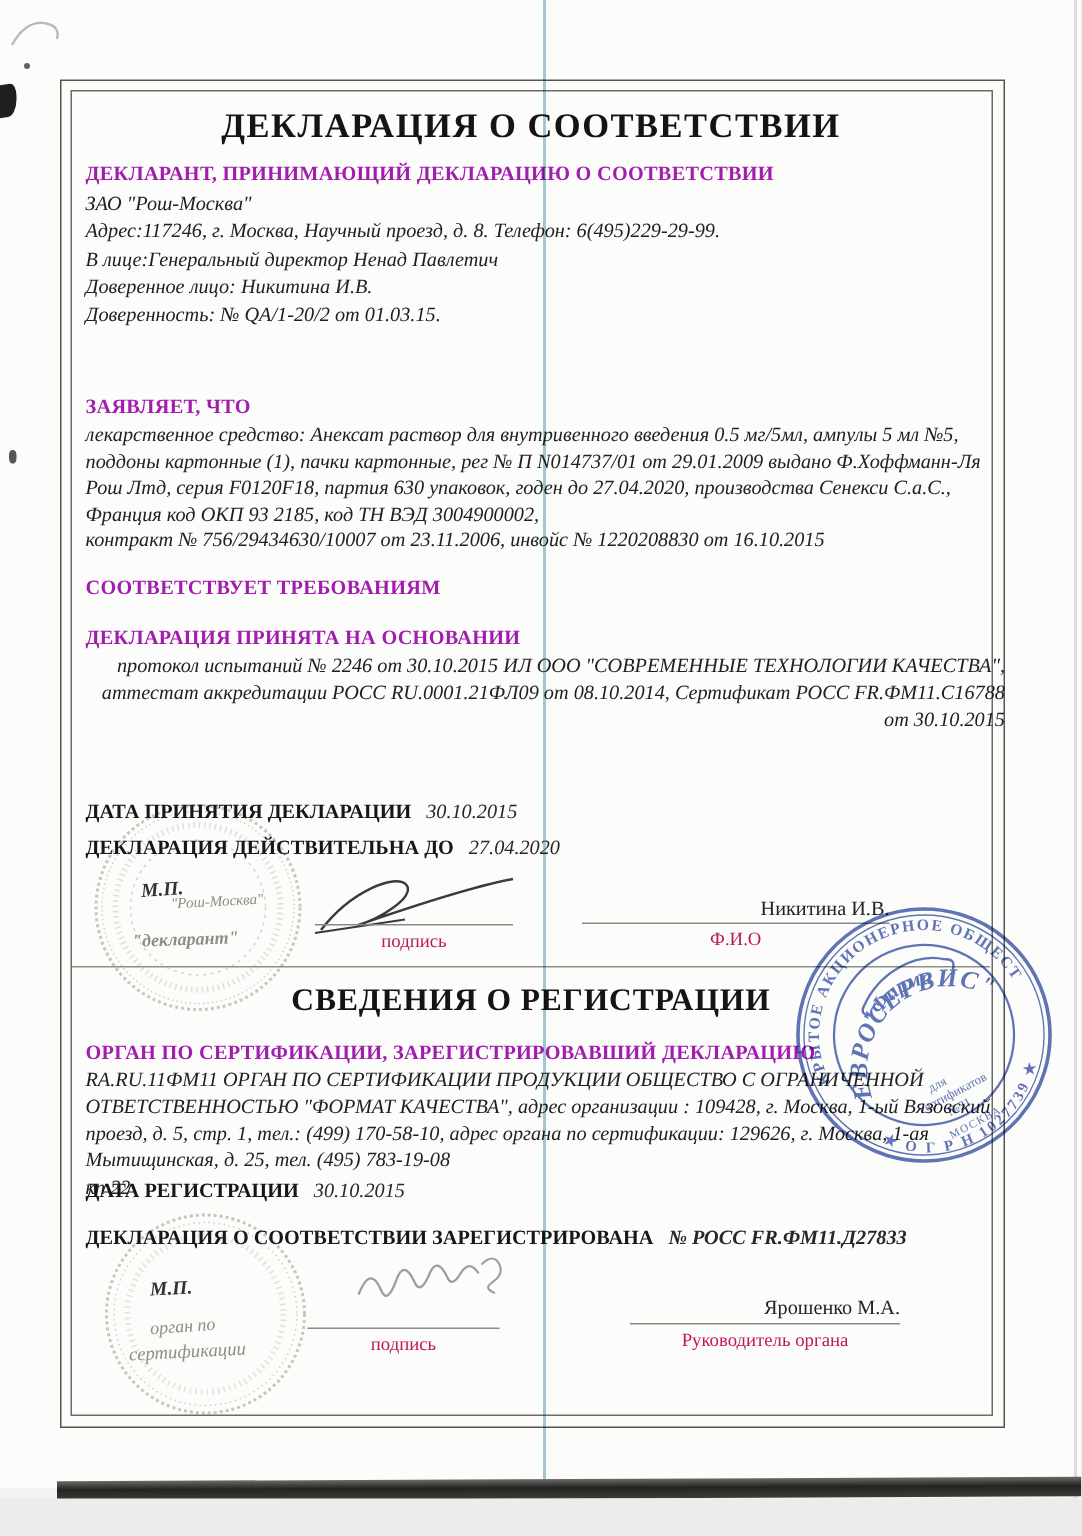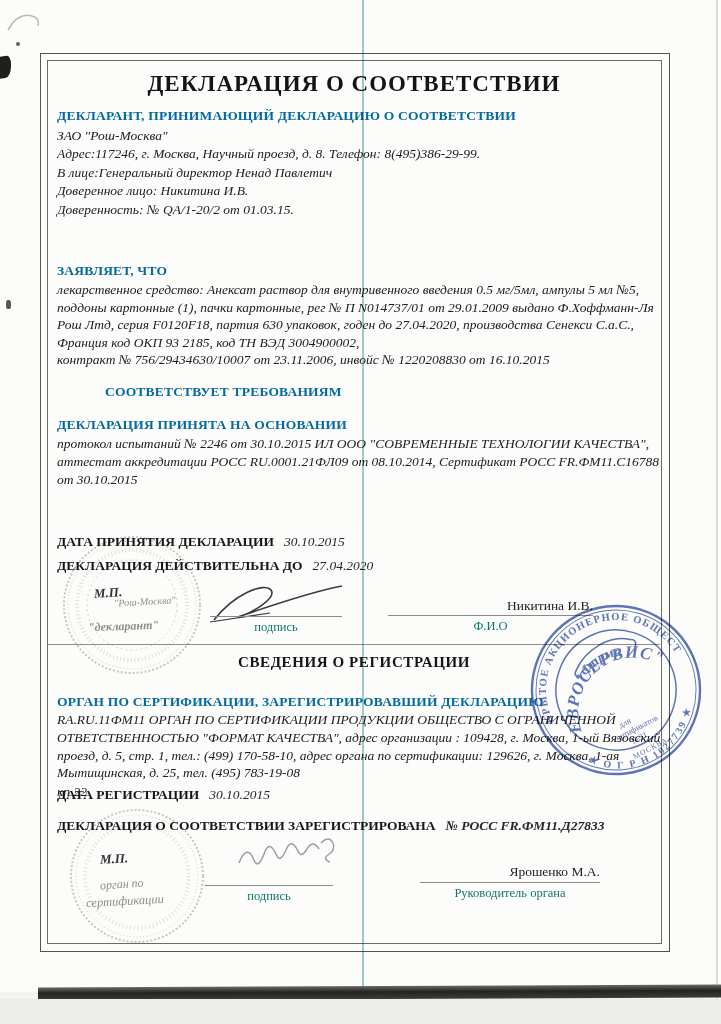--- a/index.html
+++ b/index.html
@@ -4,30 +4,30 @@
 <style>
   html,body{margin:0;padding:0;background:#e9e9e7;}
   .scan{position:relative;width:721px;height:1024px;background:#f3f3f1;overflow:hidden;
         font-family:"Liberation Serif","DejaVu Serif",serif;color:#1c1c1e;}
   .paper{position:absolute;left:0;top:0;width:721px;height:992px;background:#fcfcfa;}
   .abs{position:absolute;}
   .frame-outer{left:40px;top:53px;width:628px;height:897px;border:1px solid #55544f;}
   .frame-inner{left:47px;top:60px;width:613px;height:882px;border:1px solid #6b6a64;}
   .title{left:47px;top:71px;width:614px;text-align:center;font-size:23px;font-weight:bold;
          letter-spacing:1px;color:#141416;}
-  .h{font-size:13.5px;font-weight:bold;letter-spacing:.2px;color:#0369a1;}
+  .h{font-size:13.5px;font-weight:bold;letter-spacing:.2px;color:#a21caf;}
   .it{font-style:italic;font-size:13.5px;color:#202024;line-height:18.4px;}
   .blk span{display:block;}
   .kv .lab{font-size:13.5px;font-weight:bold;color:#17171a;}
   .kv .val{font-style:italic;font-size:13.5px;color:#26262c;margin-left:6px;}
   .sigline{border-bottom:1px solid #8a8a84;}
-  .small-label{font-size:12.5px;color:#0f766e;text-align:center;}
+  .small-label{font-size:12.5px;color:#be185d;text-align:center;}
   .name-line{font-size:13.5px;color:#222228;text-align:right;}
   .divider{left:48px;top:644px;width:612px;border-top:1px solid #8f8e88;}
-  .reg-title{left:47px;top:654px;width:614px;text-align:center;font-size:15px;font-weight:bold;
+  .reg-title{left:47px;top:654px;width:614px;text-align:center;font-size:21px;font-weight:bold;
              letter-spacing:.6px;color:#141416;}
   .faint{color:#8f8d85;font-style:italic;}
   .mp{font-size:13px;font-weight:bold;font-style:italic;color:#31313a;}
   .stamp-svg{mix-blend-mode:multiply;}
   .fold{left:362px;top:0;width:2px;height:1024px;background:rgba(90,160,175,.55);
         mix-blend-mode:multiply;}
   .edge-band{left:38px;top:986px;width:683px;height:13px;
              background:linear-gradient(#6a6a66,#232321 45%,#3c3c38);transform:rotate(-.25deg);}
   .below-band{left:0;top:999px;width:721px;height:25px;background:#ececea;}
   .right-edge{left:716px;top:0;width:2px;height:1024px;background:#dcdcd8;}
@@ -41,36 +41,36 @@
   <div class="abs paper"></div>
 
   <div class="abs frame-outer"></div>
   <div class="abs frame-inner"></div>
 
   <div class="abs title">ДЕКЛАРАЦИЯ О СООТВЕТСТВИИ</div>
 
   <div class="abs h" style="left:57px;top:108px;">ДЕКЛАРАНТ, ПРИНИМАЮЩИЙ ДЕКЛАРАЦИЮ О СООТВЕТСТВИИ</div>
   <div class="abs it blk" style="left:57px;top:127px;width:612px;">
     <span>ЗАО "Рош-Москва"</span>
-    <span>Адрес:117246, г. Москва, Научный проезд, д. 8. Телефон: 8(495)386-29-99.</span>
+    <span>Адрес:117246, г. Москва, Научный проезд, д. 8. Телефон: 6(495)229-29-99.</span>
     <span>В лице:Генеральный директор Ненад Павлетич</span>
     <span>Доверенное лицо: Никитина И.В.</span>
     <span>Доверенность: № QA/1-20/2 от 01.03.15.</span>
   </div>
 
   <div class="abs h" style="left:57px;top:263px;">ЗАЯВЛЯЕТ, ЧТО</div>
   <div class="abs it blk" style="left:57px;top:281px;width:615px;line-height:17.6px;">
     <span>лекарственное средство: Анексат раствор для внутривенного введения 0.5 мг/5мл, ампулы 5 мл №5, поддоны картонные (1), пачки картонные, рег № П N014737/01 от 29.01.2009 выдано Ф.Хоффманн-Ля Рош Лтд, серия F0120F18, партия 630 упаковок, годен до 27.04.2020, производства Сенекси С.а.С., Франция код ОКП 93 2185, код ТН ВЭД 3004900002,</span>
     <span>контракт № 756/29434630/10007 от 23.11.2006, инвойс № 1220208830 от 16.10.2015</span>
   </div>
 
-  <div class="abs h" style="left:57px;top:384px;margin-left:48px;">СООТВЕТСТВУЕТ ТРЕБОВАНИЯМ</div>
+  <div class="abs h" style="left:57px;top:384px;">СООТВЕТСТВУЕТ ТРЕБОВАНИЯМ</div>
 
   <div class="abs h" style="left:57px;top:417px;">ДЕКЛАРАЦИЯ ПРИНЯТА НА ОСНОВАНИИ</div>
-  <div class="abs it" style="left:57px;top:435px;width:613px;line-height:18px;">протокол испытаний № 2246 от 30.10.2015 ИЛ ООО "СОВРЕМЕННЫЕ ТЕХНОЛОГИИ КАЧЕСТВА", аттестат аккредитации РОСС RU.0001.21ФЛ09 от 08.10.2014, Сертификат РОСС FR.ФМ11.С16788 от 30.10.2015</div>
+  <div class="abs it" style="left:57px;top:435px;width:613px;line-height:18px;text-align:right;">протокол испытаний № 2246 от 30.10.2015 ИЛ ООО "СОВРЕМЕННЫЕ ТЕХНОЛОГИИ КАЧЕСТВА", аттестат аккредитации РОСС RU.0001.21ФЛ09 от 08.10.2014, Сертификат РОСС FR.ФМ11.С16788 от 30.10.2015</div>
 
   <div class="abs kv" style="left:57px;top:532px;">
     <span class="lab">ДАТА ПРИНЯТИЯ ДЕКЛАРАЦИИ</span>
     <span class="val">30.10.2015</span>
   </div>
   <div class="abs kv" style="left:57px;top:556px;">
     <span class="lab">ДЕКЛАРАЦИЯ ДЕЙСТВИТЕЛЬНА ДО</span>
     <span class="val">27.04.2020</span>
   </div>
 

